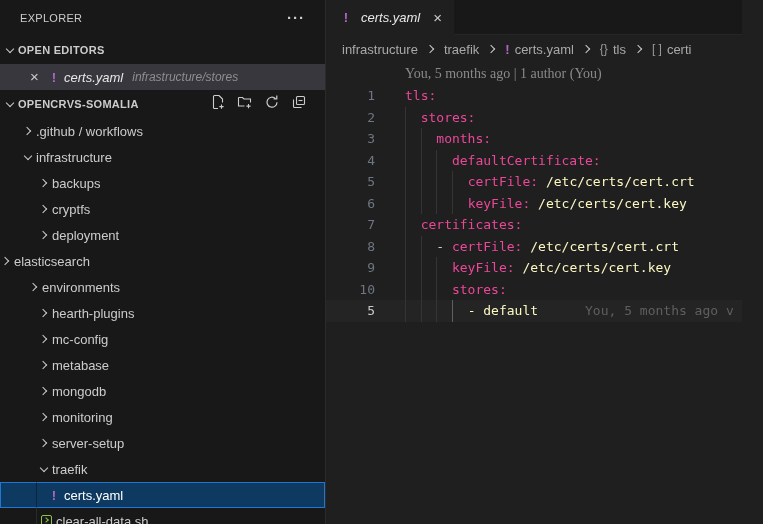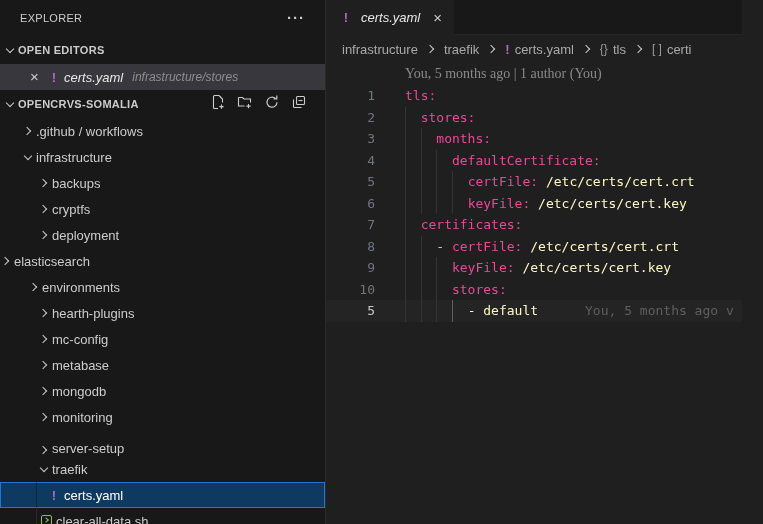--- a/index.html
+++ b/index.html
@@ -162,21 +162,21 @@
           <span>metabase</span>
         </div>
         <div class="tree-row" style="padding-left: 38px;">
           <span class="chev right"></span>
           <span>mongodb</span>
         </div>
         <div class="tree-row" style="padding-left: 38px;">
           <span class="chev right"></span>
           <span>monitoring</span>
         </div>
-        <div class="tree-row" style="padding-left: 38px; align-items: flex-end;">
+        <div class="tree-row" style="padding-left: 38px;">
           <span class="chev right"></span>
           <span>server-setup</span>
         </div>
         <div class="tree-row" style="padding-left: 38px;">
           <span class="chev down"></span>
           <span>traefik</span>
         </div>
         <div class="tree-row selected" style="padding-left: 46px;">
           <span class="tree-guide"></span>
           <span class="file-ico warn-badge">!</span>

